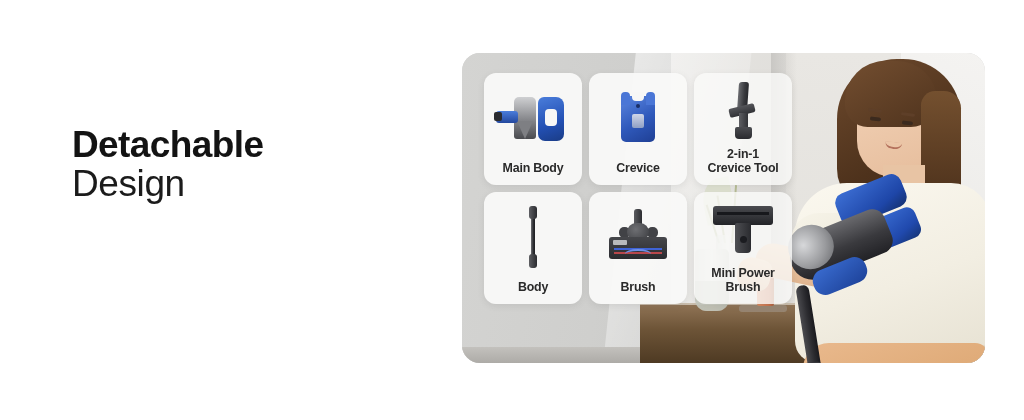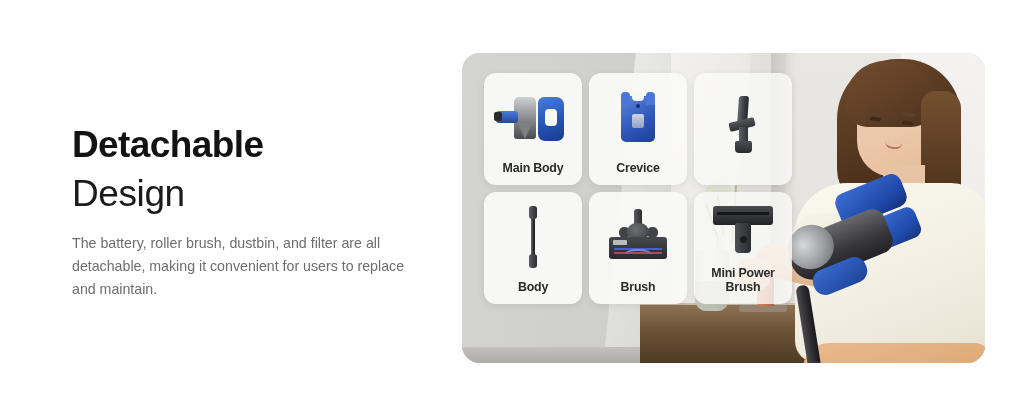--- a/index.html
+++ b/index.html
@@ -28,21 +28,21 @@
     font-weight: 700;
     letter-spacing: -0.6px;
     color: #131313;
   }
   .headline .l2 {
     display: block;
     font-size: 37px;
     font-weight: 300;
     letter-spacing: -0.4px;
     color: #1b1b1b;
-    margin-top: 12px;
+    margin-top: 2px;
   }
   .body-copy {
     margin-top: 20px;
     font-size: 14.2px;
     line-height: 1.62;
     color: #6d6d6d;
     font-weight: 400;
     max-width: 340px;
   }
 
@@ -538,21 +538,20 @@
 </head>
 <body>
 
 <div class="banner">
 
   <div class="copy">
     <div class="headline">
       <span class="l1">Detachable</span>
       <span class="l2">Design</span>
     </div>
-    <p class="body-copy">The battery, roller brush, dustbin, and filter are all detachable, making it convenient for users to replace and maintain.</p>
   </div>
 
   <div class="panel">
 
     <div class="wall-left"></div>
     <div class="wall-mid"></div>
     <div class="wall-right"></div>
     <div class="wall-far"></div>
     <div class="corner-shadow"></div>
     <div class="light-sweep"></div>
@@ -630,20 +629,21 @@
 
       <div class="card translucent">
         <div class="card-art">
           <div class="art-crevice">
             <div class="cv-blade"></div>
             <div class="cv-brushflap"></div>
             <div class="cv-shaft"></div>
             <div class="cv-base"></div>
           </div>
         </div>
+        <div class="card-label">2-in-1<br>Crevice Tool</div>
       </div>
 
       <div class="card">
         <div class="card-art">
           <div class="art-tube">
             <div class="tb-rod"></div>
             <div class="tb-top"></div>
             <div class="tb-bot"></div>
           </div>
         </div>

